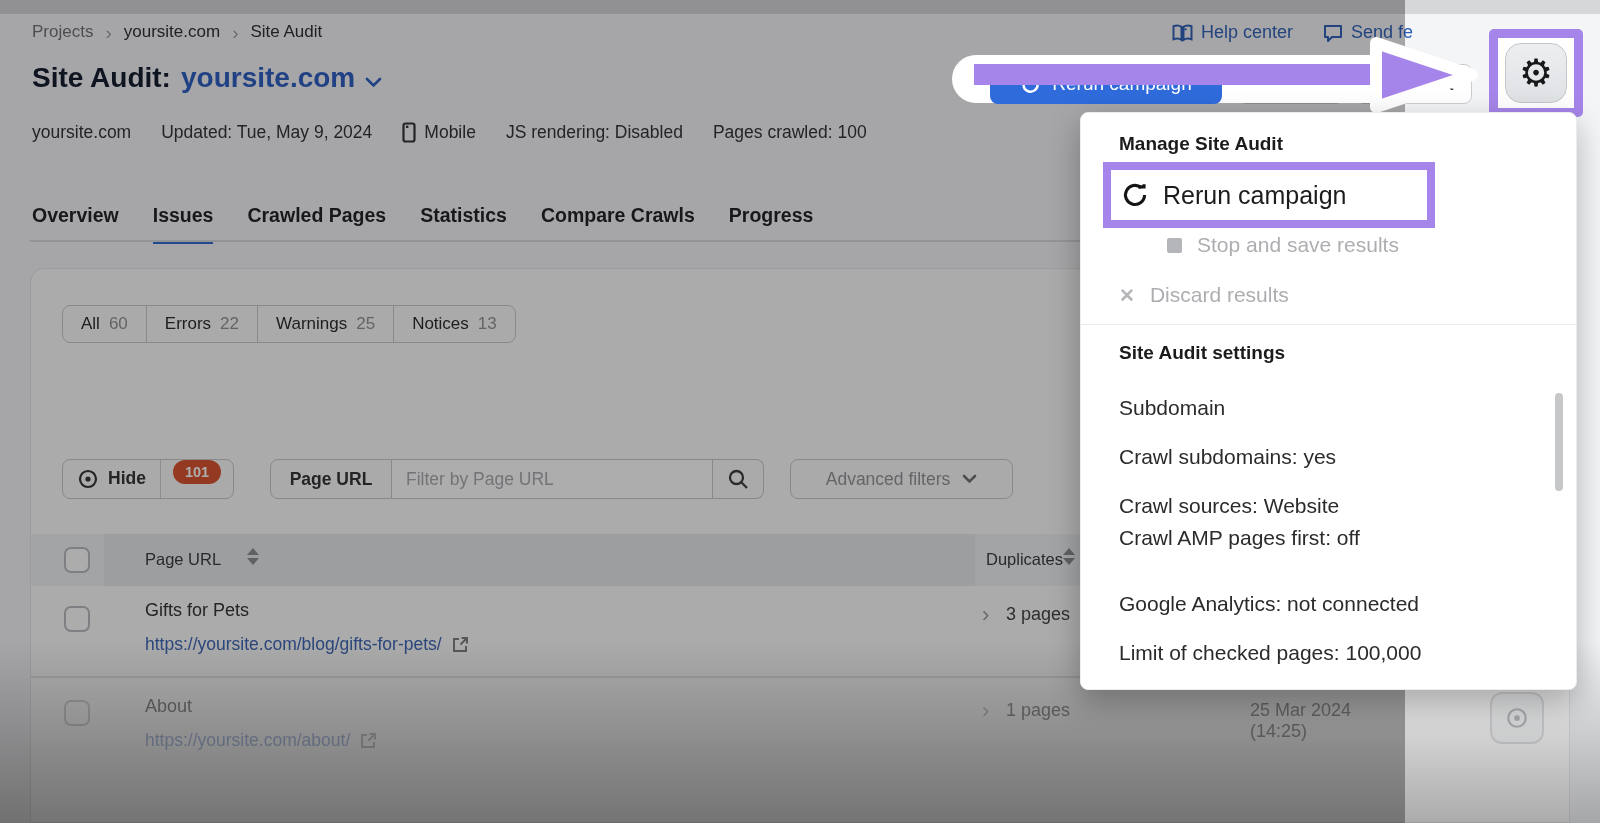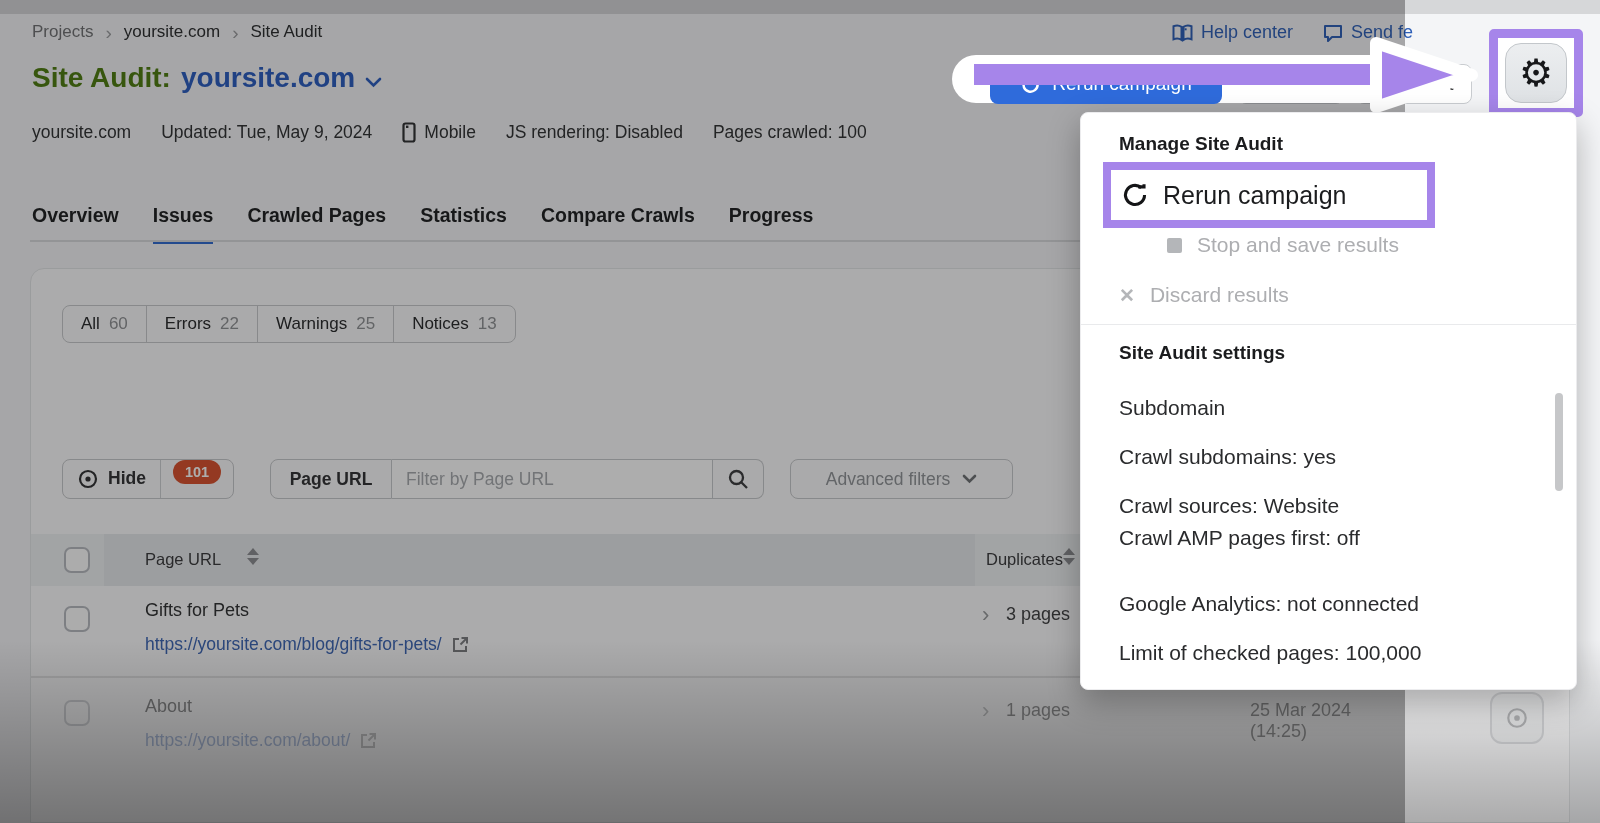--- a/index.html
+++ b/index.html
@@ -13,21 +13,21 @@
   .crumbs { position:absolute; left:32px; top:22px; display:flex; align-items:center; gap:12px;
             font-size:17px; color:#2a2b2d; }
   .crumbs .root { color:#6f7073; }
   .crumbs .sep { color:#9a9b9e; font-size:19px; line-height:1; }
 
   .top-links { position:absolute; left:1172px; top:22px; display:flex; gap:30px; align-items:center;
                font-size:18px; color:#2d5fb8; white-space:nowrap; }
   .top-link { display:flex; align-items:center; gap:8px; cursor:pointer; }
 
   .title-row { position:absolute; left:32px; top:62px; display:flex; align-items:center; gap:10px; }
-  .title-prefix { font-size:28px; font-weight:700; color:#4d7c0f; }
+  .title-prefix { font-size:28px; font-weight:700; color:#0f172a; }
   .title-domain { font-size:28px; font-weight:700; color:#2a5cc0; }
 
   .btn { display:flex; align-items:center; justify-content:center; gap:9px; height:40px;
          border:1.5px solid #c9ccd0; border-radius:8px; background:#ffffff; font-size:18px; color:#3a3b3d; }
   .btn-pdf { position:absolute; left:1238px; top:64px; width:106px; }
   .btn-export { position:absolute; left:1356px; top:64px; width:116px; }
 
   .meta-row { position:absolute; left:32px; top:122px; display:flex; align-items:center; gap:30px;
               font-size:17.5px; color:#2e2f31; white-space:nowrap; }
   .meta-item { display:flex; align-items:center; gap:8px; }

